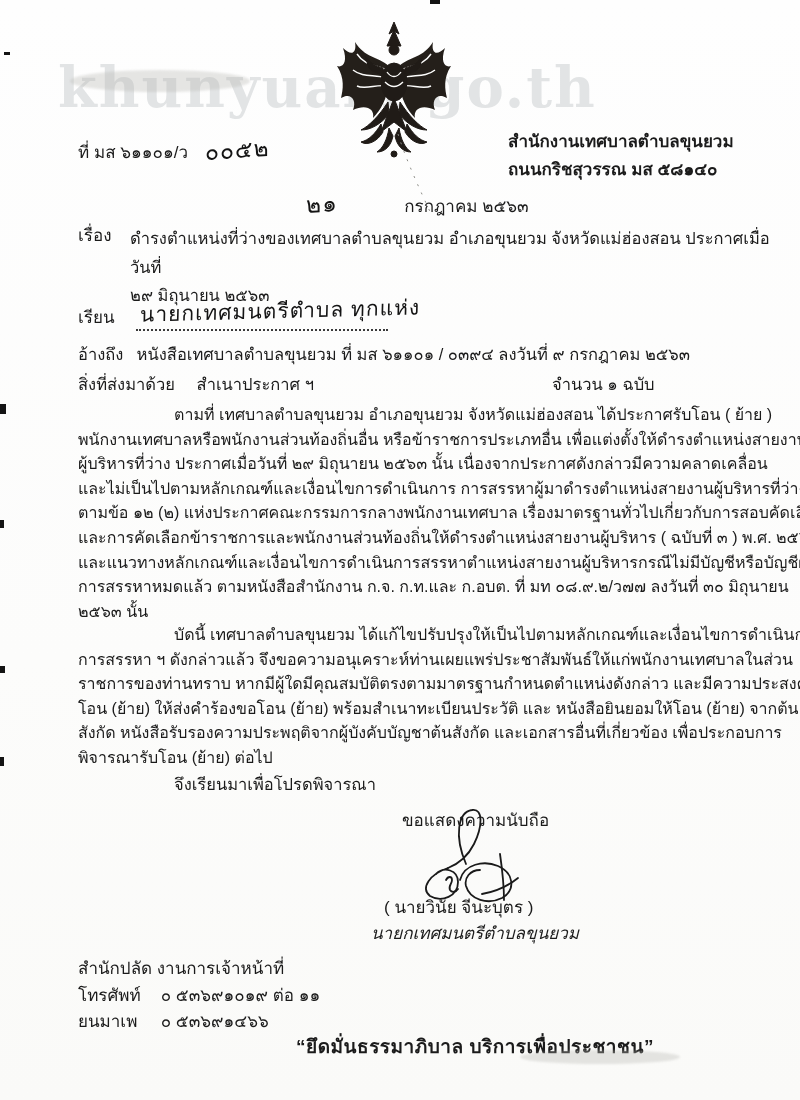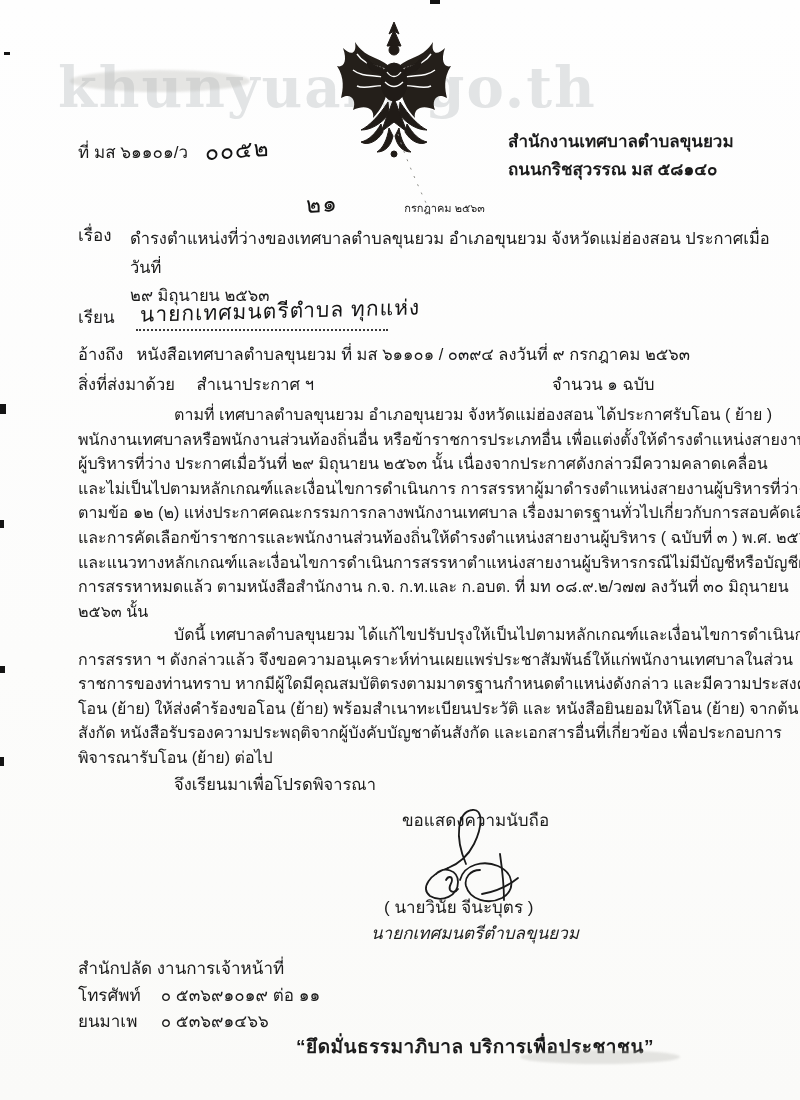--- a/index.html
+++ b/index.html
@@ -26,21 +26,21 @@
     z-index:1;
     margin-top:32px;
   }
   
   .garuda{left:331px;top:20px;z-index:2;}
 
   
   .doc-no{left:78px;top:138px;white-space:nowrap;z-index:3;}
   .office{left:508px;top:128px;line-height:28px;z-index:3;font-weight:bold;}
   .date-line{left:306px;top:186px;white-space:nowrap;z-index:3;}
-  .date-rest{margin-left:62px;font-size:11px;}
+  .date-rest{margin-left:62px;font-size:17px;}
 
   
   .hw{
     display:inline-block;
     font-size:23px;font-weight:500;color:#141414;
     transform:rotate(-4deg) skewX(-4deg);
     letter-spacing:1px;
   }
   .hw-sm{font-size:21px;transform:rotate(-1.5deg) skewX(-3deg);}
 

